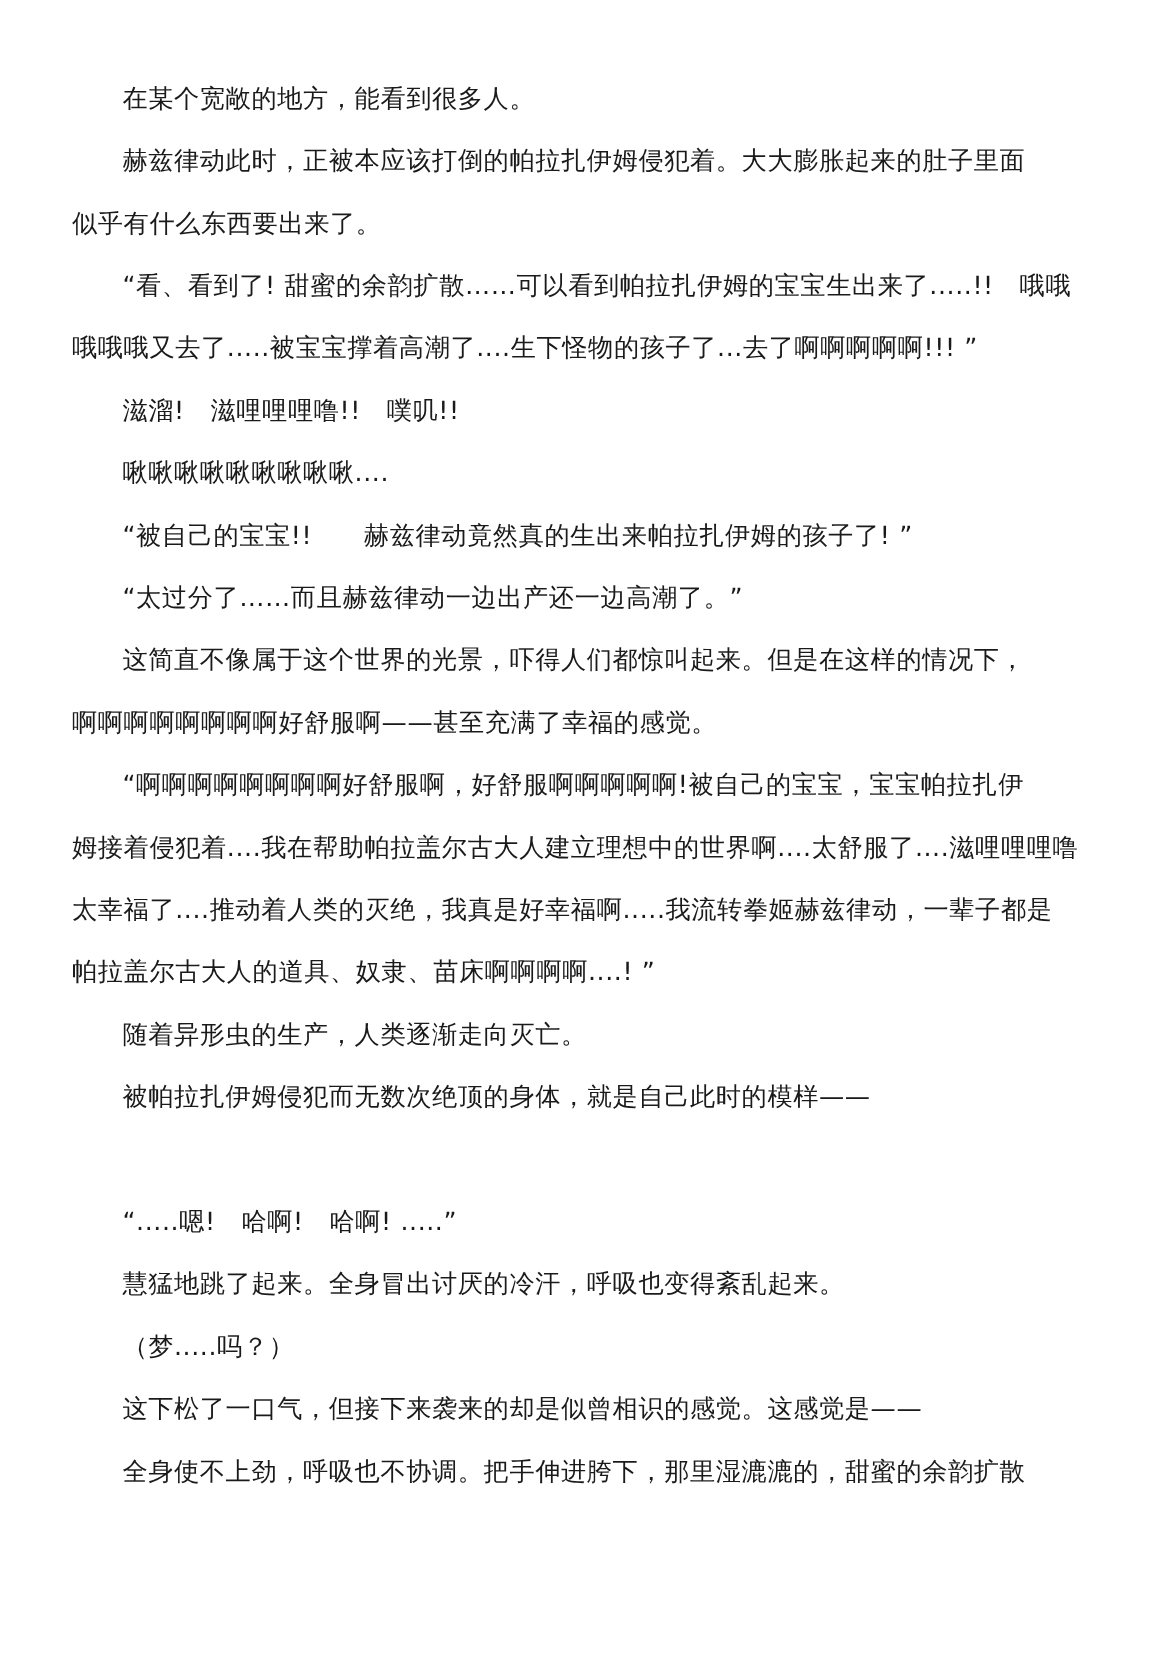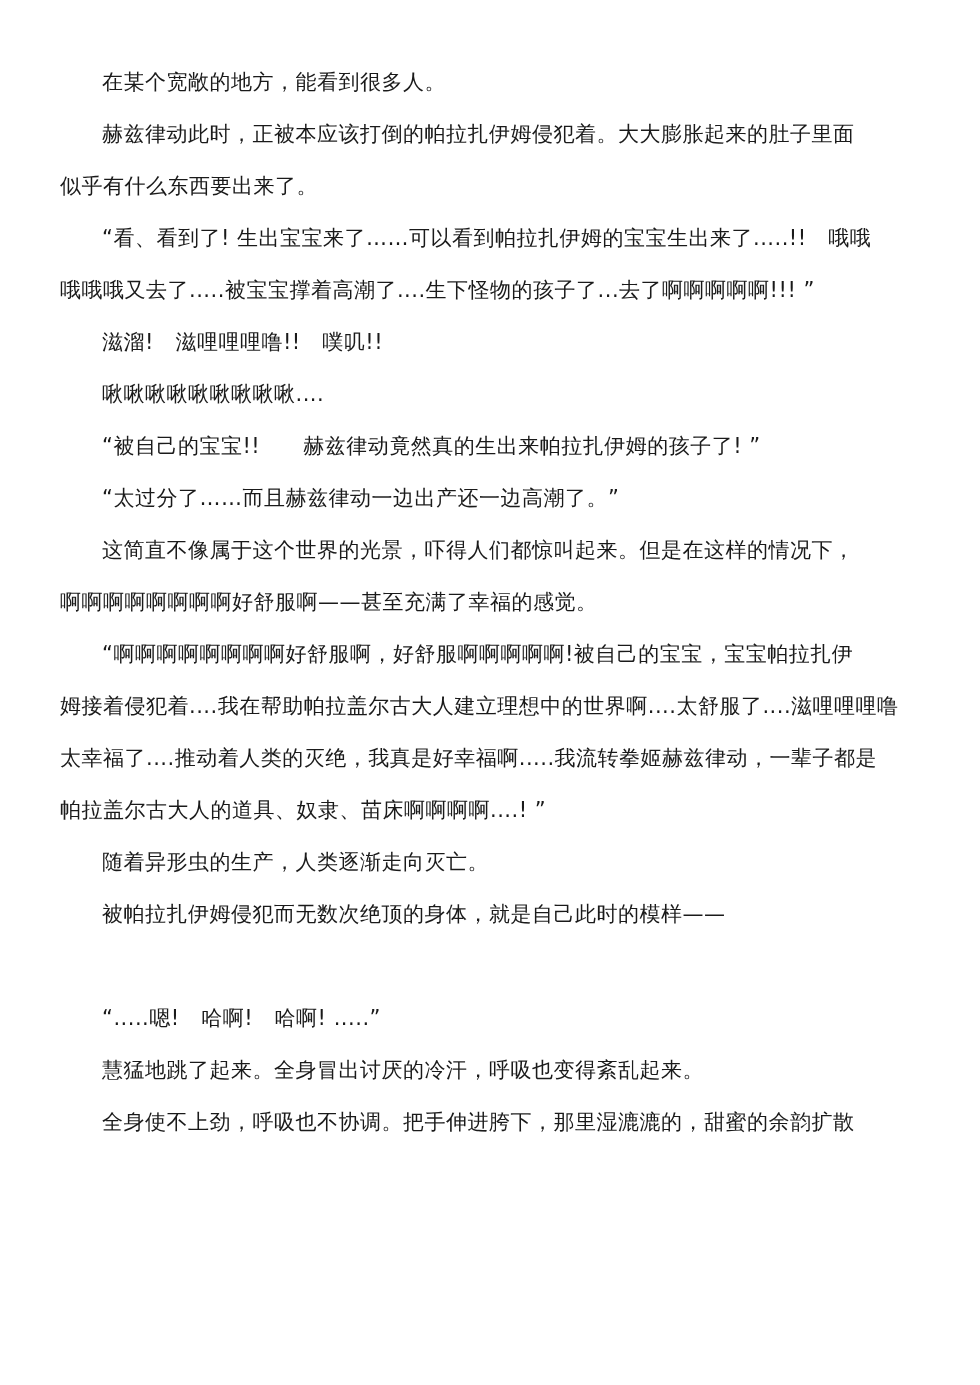--- a/index.html
+++ b/index.html
@@ -35,31 +35,33 @@
     height: 52px;
   }
 </style>
 </head>
 <body>
 
 <div class="page">
   <div class="line indent">在某个宽敞的地方，能看到很多人。</div>
   <div class="line indent">赫兹律动此时，正被本应该打倒的帕拉扎伊姆侵犯着。大大膨胀起来的肚子里面</div>
   <div class="line">似乎有什么东西要出来了。</div>
-  <div class="line indent">“看、看到了! 生出宝宝来了……可以看到帕拉扎伊姆的宝宝生出来了.....!!　哦哦</div>
+  <div class="line indent">“看、看到了! 甜蜜的余韵扩散……可以看到帕拉扎伊姆的宝宝生出来了.....!!　哦哦</div>
   <div class="line">哦哦哦又去了.....被宝宝撑着高潮了....生下怪物的孩子了...去了啊啊啊啊啊!!! ”</div>
   <div class="line indent">滋溜!　滋哩哩哩噜!!　噗叽!!</div>
   <div class="line indent">啾啾啾啾啾啾啾啾啾....</div>
   <div class="line indent">“被自己的宝宝!!　　赫兹律动竟然真的生出来帕拉扎伊姆的孩子了! ”</div>
   <div class="line indent">“太过分了……而且赫兹律动一边出产还一边高潮了。”</div>
   <div class="line indent">这简直不像属于这个世界的光景，吓得人们都惊叫起来。但是在这样的情况下，</div>
   <div class="line">啊啊啊啊啊啊啊啊好舒服啊——甚至充满了幸福的感觉。</div>
   <div class="line indent">“啊啊啊啊啊啊啊啊好舒服啊，好舒服啊啊啊啊啊!被自己的宝宝，宝宝帕拉扎伊</div>
   <div class="line">姆接着侵犯着....我在帮助帕拉盖尔古大人建立理想中的世界啊....太舒服了....滋哩哩哩噜</div>
   <div class="line">太幸福了....推动着人类的灭绝，我真是好幸福啊.....我流转拳姬赫兹律动，一辈子都是</div>
   <div class="line">帕拉盖尔古大人的道具、奴隶、苗床啊啊啊啊....! ”</div>
   <div class="line indent">随着异形虫的生产，人类逐渐走向灭亡。</div>
   <div class="line indent">被帕拉扎伊姆侵犯而无数次绝顶的身体，就是自己此时的模样——</div>
   <div class="line blank"></div>
   <div class="line indent">“.....嗯!　哈啊!　哈啊! .....”</div>
   <div class="line indent">慧猛地跳了起来。全身冒出讨厌的冷汗，呼吸也变得紊乱起来。</div>
+  <div class="line indent">（梦.....吗？）</div>
+  <div class="line indent">这下松了一口气，但接下来袭来的却是似曾相识的感觉。这感觉是——</div>
   <div class="line indent">全身使不上劲，呼吸也不协调。把手伸进胯下，那里湿漉漉的，甜蜜的余韵扩散</div>
 </div>
 
 </body></html>

